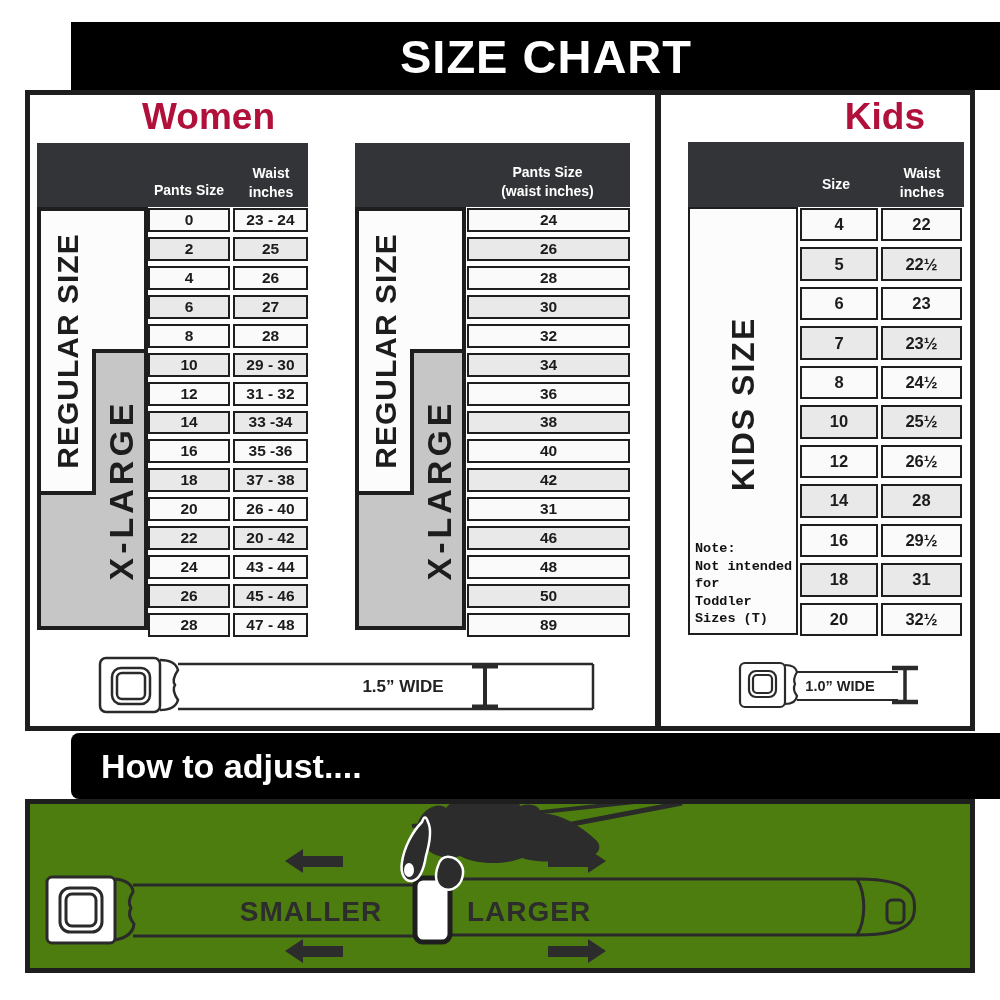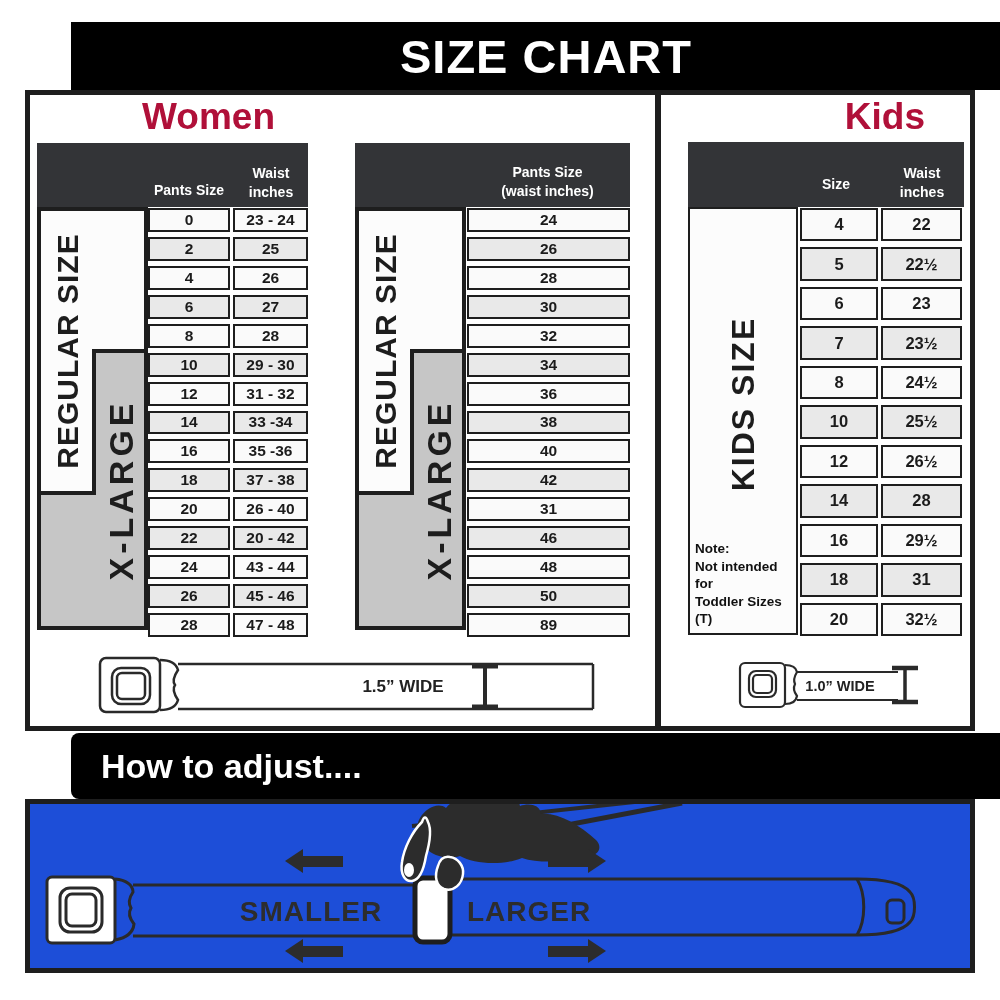--- a/index.html
+++ b/index.html
@@ -21,25 +21,25 @@
   
   .grid{display:grid;}
   .cell{border:2.5px solid #1e1e1e;background:#fafafa;display:flex;align-items:center;justify-content:center;
         font-weight:700;font-size:15.5px;color:#1b1b1b;}
   .cell.alt{background:#e9e9e9;}
   .kids-grid .cell{font-size:16.5px;}
   
   .kids-label-box{left:688px;top:207px;width:110px;height:428px;border:2.5px solid #1e1e1e;box-sizing:border-box;background:#fcfcfc;}
   .kids-label-box .vert{position:absolute;left:50%;top:46%;transform:translate(-50%,-50%) rotate(-90deg);
         white-space:nowrap;font-size:32px;font-weight:700;letter-spacing:2px;color:#1d1d1d;}
-  .kids-note{position:absolute;left:5px;bottom:5px;font-size:13.5px;font-weight:600;line-height:1.3;color:#111;}
+  .kids-note{position:absolute;left:5px;bottom:5px;font-size:13.5px;font-weight:600;line-height:1.3;color:#111;font-family:Liberation Mono, monospace;}
   
   .adjust-bar{left:25px;top:733px;width:950px;height:66px;display:flex;align-items:center;border-radius:8px;}
   .adjust-bar span{color:#fff;font-size:34px;font-weight:700;margin-left:30px;}
-  .adjust-box{left:25px;top:799px;width:950px;height:174px;border:5px solid #1e1e1e;box-sizing:border-box;background:#1d4ed8;}
+  .adjust-box{left:25px;top:799px;width:950px;height:174px;border:5px solid #1e1e1e;box-sizing:border-box;background:#4d7c0f;}
   svg text{font-family:"Liberation Sans","DejaVu Sans",sans-serif;}
 </style>
 </head>
 <body>
 
 <div class="page">
 
   <div class="abs darkbar size-chart-bar">
     <span>SIZE CHART</span>
   </div>

